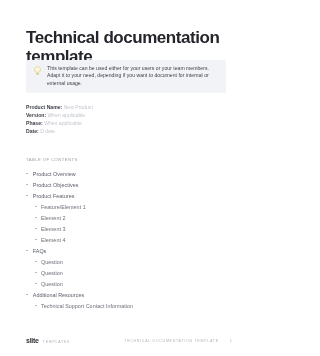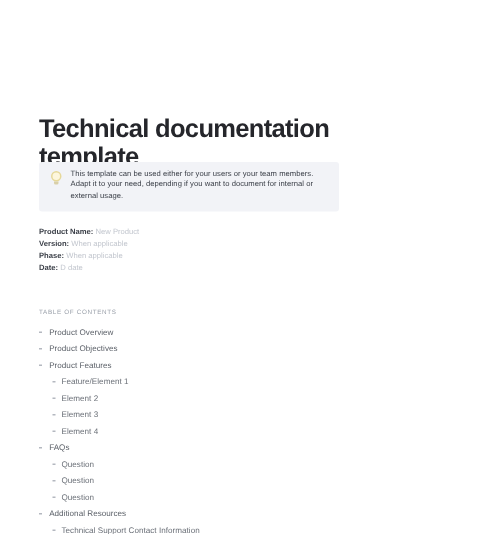--- a/index.html
+++ b/index.html
@@ -13,21 +13,20 @@
     position: relative;
     overflow: hidden;
     font-family: "Liberation Sans", sans-serif;
     -webkit-font-smoothing: antialiased;
   }
 
   .page {
     position: absolute;
     inset: 0;
     background: #ffffff;
-    margin-top: 48px;
   }
 
   
   .doc-title {
     position: absolute;
     left: 26px;
     top: 17px;
     width: 205px;
     font-size: 17px;
     line-height: 19px;

